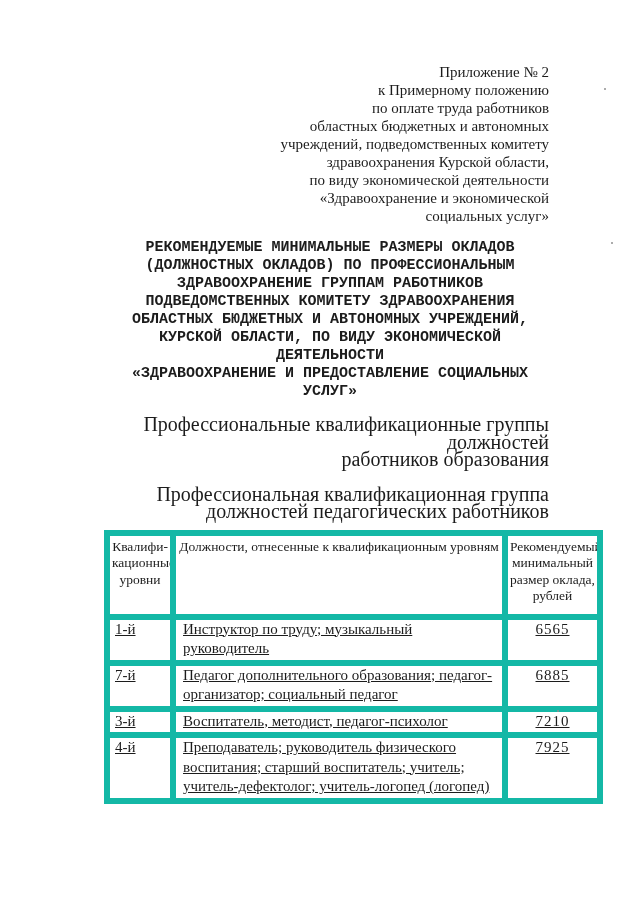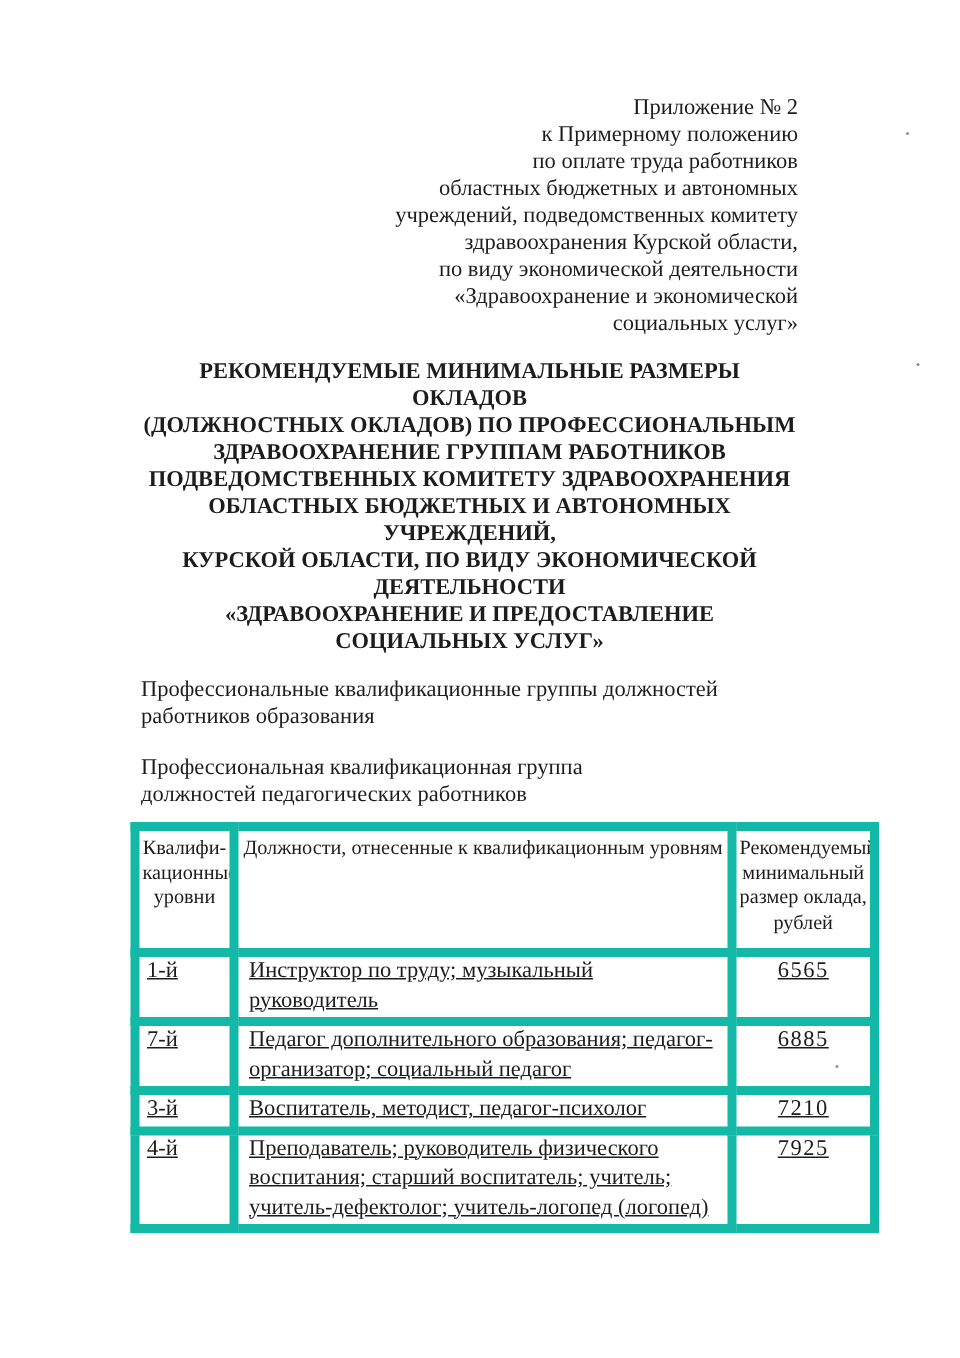--- a/index.html
+++ b/index.html
@@ -12,37 +12,39 @@
     background: #ffffff;
     color: #1c1c1c;
     font-family: "Liberation Serif", "DejaVu Serif", serif;
     position: relative;
     overflow: hidden;
   }
   .page {
     width: 584px;
     height: 905px;
     position: relative;
+    padding-left: 17px;
   }
   .annex {
     padding: 63px 52px 0 0;
     text-align: right;
     font-size: 15px;
     line-height: 18px;
   }
   .doc-title {
     margin: 14px 52px 0 94px;
     text-align: center;
     font-weight: 700;
     font-size: 15px;
     line-height: 18px;
+    font-family: Liberation Mono, monospace;
   }
   .heading {
-    text-align: left;
-    font-size: 15px;
+    text-align: right;
+    font-size: 20px;
     line-height: 17.5px;
   }
   .heading.h1 { margin: 15px 52px 0 94px; }
   .heading.h2 { margin: 17px 52px 0 94px; }
   table.salary {
     border-collapse: collapse;
     table-layout: fixed;
     width: 493px;
     margin: 9px 0 0 87px;
   }

